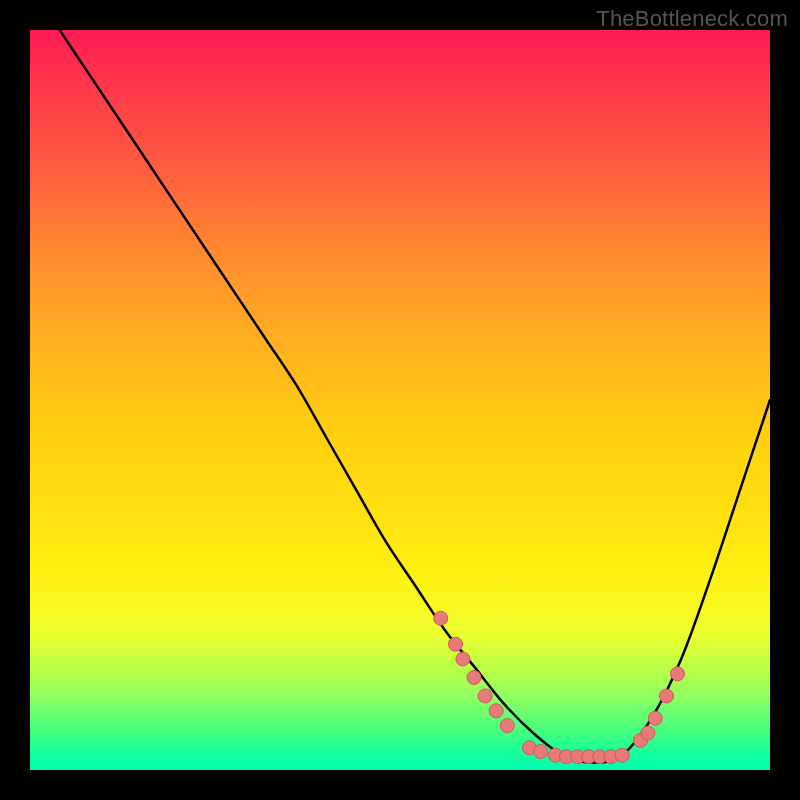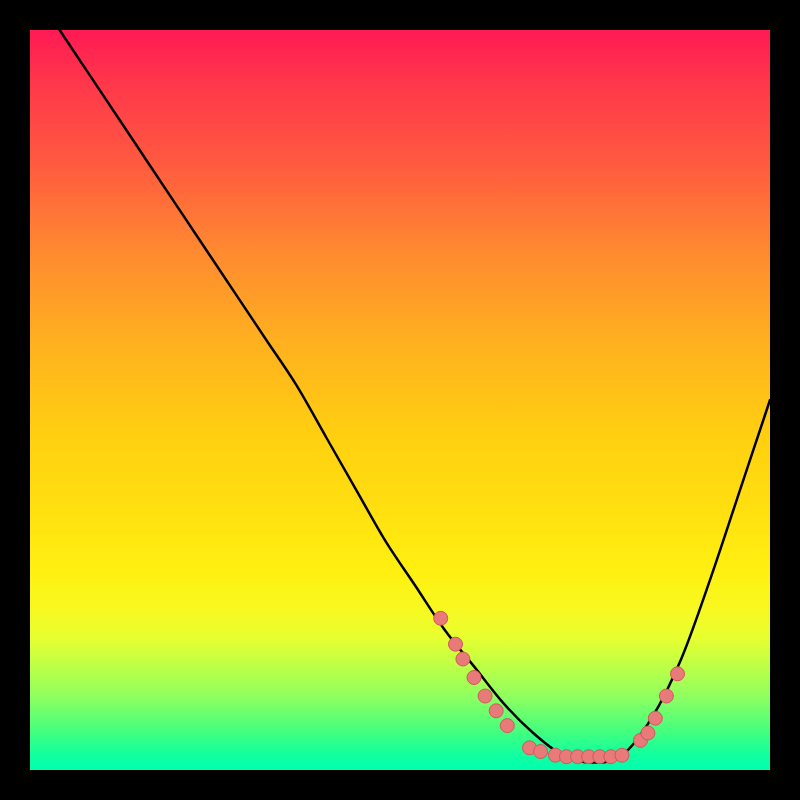--- a/index.html
+++ b/index.html
@@ -54,20 +54,21 @@
     inset: 0;
     width: 100%;
     height: 100%;
     z-index: 5;
   }
 </style>
 </head>
 <body>
 <div class="container">
 
+  <div class="watermark">TheBottleneck.com</div>
 
   <div class="plot-frame">
     <div class="gradient-bg"></div>
     <svg class="curve" viewBox="0 0 740 740" preserveAspectRatio="none">
       <path id="curve-path" fill="none" stroke="#000000" stroke-width="2.5" stroke-linecap="round" d="M 29.6 0 C 34.53333333333333 7.4000000000000155, 49.333333333333336 29.6000000000001, 59.2 44.40000000000009 C 69.06666666666666 59.20000000000008, 78.93333333333334 73.99999999999996, 88.8 88.79999999999995 C 98.66666666666666 103.59999999999995, 108.53333333333333 118.40000000000003, 118.4 133.20000000000005 C 128.26666666666668 148.00000000000006, 138.13333333333333 162.80000000000004, 148 177.60000000000002 C 157.86666666666667 192.4, 167.73333333333332 207.20000000000002, 177.6 222 C 187.46666666666667 236.79999999999998, 197.33333333333334 251.59999999999997, 207.20000000000002 266.4 C 217.0666666666667 281.2, 226.93333333333334 296, 236.8 310.8 C 246.66666666666669 325.6, 256.5333333333333 339.16666666666663, 266.4 355.2 C 276.26666666666665 371.23333333333335, 286.1333333333333 389.73333333333335, 296 407 C 305.8666666666667 424.26666666666665, 315.73333333333335 441.53333333333336, 325.6 458.8 C 335.4666666666667 476.06666666666666, 345.3333333333333 494.5666666666667, 355.2 510.6 C 365.06666666666666 526.6333333333333, 374.93333333333334 540.2, 384.8 555 C 394.6666666666667 569.8, 404.53333333333336 585.8333333333333, 414.40000000000003 599.4 C 424.2666666666667 612.9666666666667, 434.1333333333333 624.0666666666666, 444 636.4 C 453.8666666666667 648.7333333333333, 463.73333333333335 662.3, 473.6 673.4 C 483.4666666666667 684.5, 493.33333333333337 694.3666666666667, 503.20000000000005 703 C 513.0666666666667 711.6333333333333, 522.9333333333333 720.2666666666667, 532.8 725.2 C 542.6666666666666 730.1333333333334, 552.5333333333333 732.6, 562.4 732.6 C 572.2666666666667 732.6, 582.1333333333333 732.6, 592 725.2 C 601.8666666666667 717.8000000000001, 611.7333333333333 704.2333333333333, 621.6 688.2 C 631.4666666666667 672.1666666666667, 641.3333333333334 652.4333333333334, 651.2 629 C 661.0666666666667 605.5666666666666, 670.9333333333334 575.9666666666667, 680.8000000000001 547.6 C 690.6666666666667 519.2333333333333, 700.5333333333333 488.40000000000003, 710.4 458.8 C 720.2666666666667 429.2, 735.0666666666666 384.8, 740 370"></path>
       <g id="dots">
           <circle cx="410.70000000000005" cy="588.3" r="7" fill="#e87a7a" stroke="#d05858" stroke-width="1"></circle>
           <circle cx="425.49999999999994" cy="614.2" r="7" fill="#e87a7a" stroke="#d05858" stroke-width="1"></circle>
           <circle cx="432.9" cy="629" r="7" fill="#e87a7a" stroke="#d05858" stroke-width="1"></circle>
           <circle cx="444" cy="647.5" r="7" fill="#e87a7a" stroke="#d05858" stroke-width="1"></circle>

